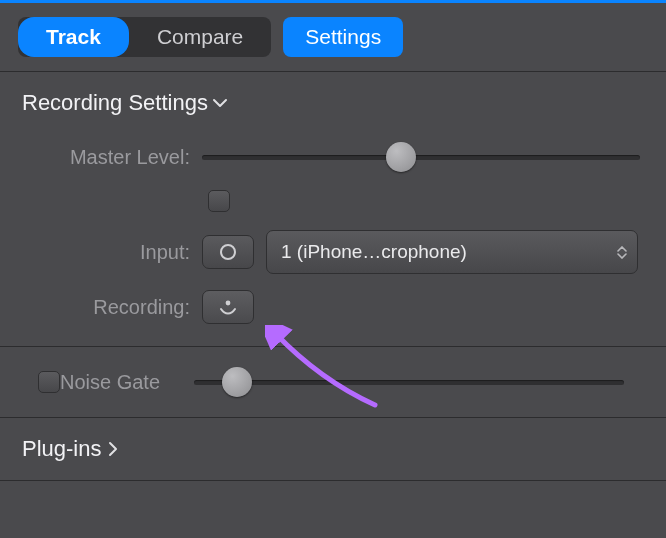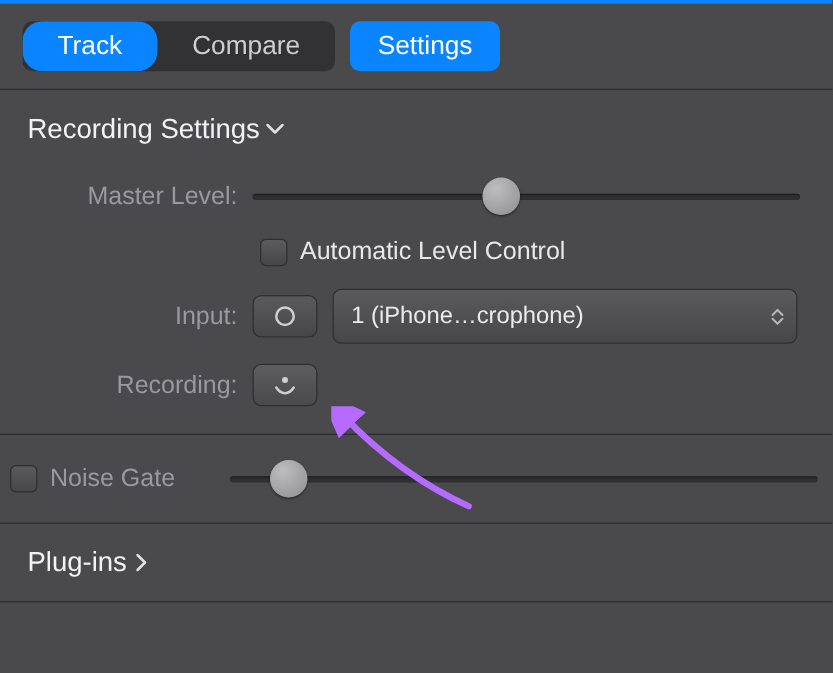--- a/index.html
+++ b/index.html
@@ -37,20 +37,21 @@
     padding: 0 28px;
     cursor: pointer;
     display: flex;
     align-items: center;
     height: 100%;
   }
   .seg.active {
     background: #0a84ff;
     color: #fff;
     border-radius: 16px;
+    font-weight: bold;
   }
   .compare-btn {
     background: #0a84ff;
     color: #fff;
     border: none;
     font-size: 21px;
     height: 40px;
     padding: 0 22px;
     border-radius: 8px;
     cursor: pointer;
@@ -188,22 +189,21 @@
     border: 1px solid #2f2f31;
     display: flex;
     align-items: center;
     justify-content: center;
     cursor: pointer;
     position: relative;
   }
   .noise-row {
     display: flex;
     align-items: center;
-    padding: 20px 8px;
-    gap: 10px;
+    padding: 20px 38px;
   }
   .noise-label {
     color: #9a9a9e;
     font-size: 20px;
     width: 134px;
   }
   .annotation-arrow {
     position: absolute;
     left: 265px;
     top: 325px;
@@ -240,21 +240,20 @@
   <div class="row">
     <span class="label">Master Level:</span>
     <div class="slider-wrap">
       <div class="slider-track"></div>
       <div class="slider-thumb" id="record-thumb" style="left: 45%;"></div>
     </div>
   </div>
 
   <div class="checkbox-row">
     <div class="chk"></div>
-    <span class="chk-label">Automatic Level Control</span>
   </div>
 
   <div class="row input-row">
     <span class="label">Input:</span>
     <div class="circle-btn">
       <span class="circle-icon"></span>
     </div>
     <div class="select-btn">
       <span>1  (iPhone…crophone)</span>
       <span class="select-arrows">

